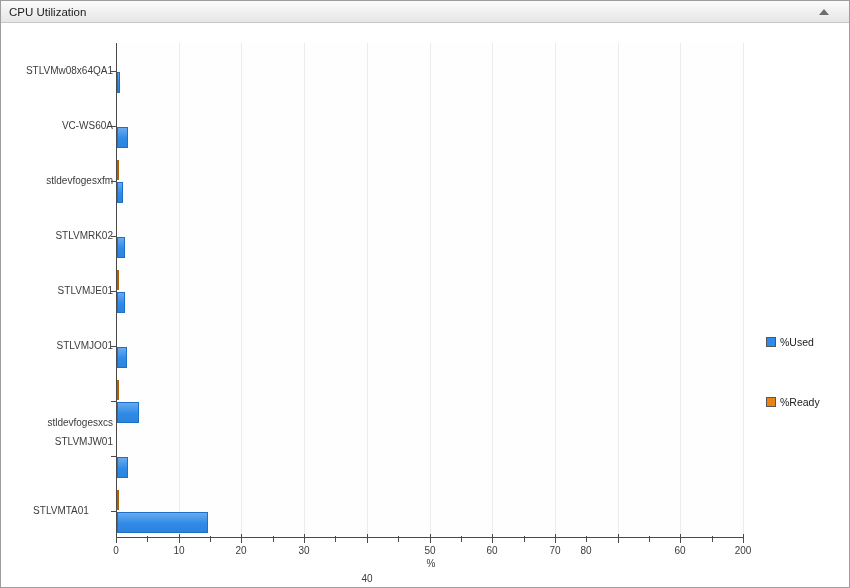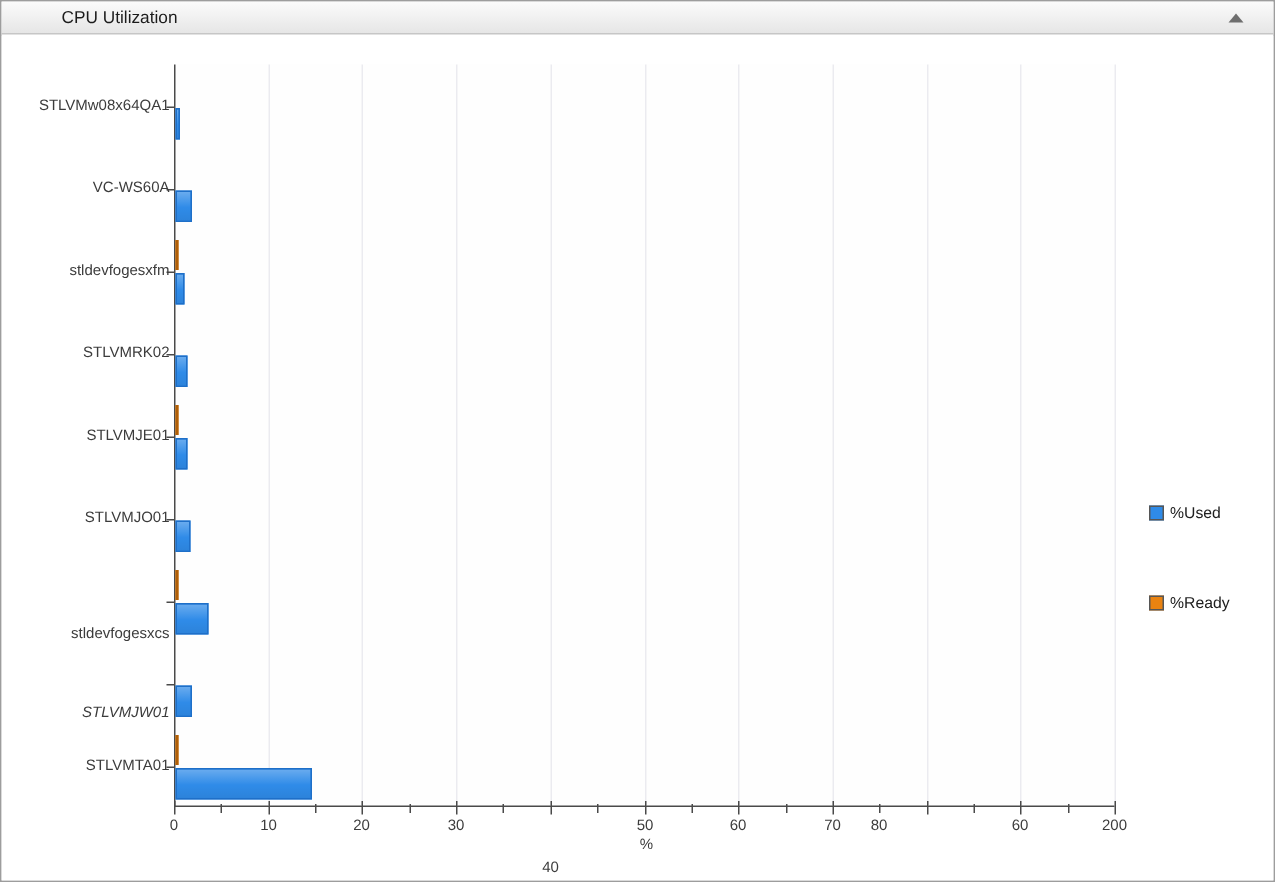--- a/index.html
+++ b/index.html
@@ -7,21 +7,21 @@
   .panel {
     position:absolute; left:0; top:0; width:850px; height:588px;
     border:1px solid #9d9d9d; background:#fff; overflow:hidden;
   }
   .panel-header {
     position:absolute; left:0; top:0; right:0; height:22px;
     background:linear-gradient(#fbfbfb,#e6e6e6);
     border-bottom:1px solid #c6c6c6;
     display:flex; align-items:center; padding:0 8px;
   }
-  .panel-title { font-size:11.5px; color:#1c1c1c;margin-left:32px; }
+  .panel-title { font-size:11.5px; color:#1c1c1c; }
   .collapse-btn {
     position:absolute; right:18px; top:4px; width:14px; height:14px;
     display:flex; align-items:center; justify-content:center; cursor:pointer;
   }
   .tri-up {
     width:0; height:0;
     border-left:5px solid transparent; border-right:5px solid transparent;
     border-bottom:6px solid #6e6e6e;
   }
   .chart { position:absolute; left:0; top:23px; right:0; bottom:0; background:#fff; }
@@ -100,23 +100,23 @@
         <div class="ylabel" style="top: 151px;">stldevfogesxfm</div>
         <div class="ytick" style="left: 110px; top: 212px;"></div>
         <div class="ylabel" style="top: 206px;">STLVMRK02</div>
         <div class="ytick" style="left: 110px; top: 267px;"></div>
         <div class="ylabel" style="top: 261px;">STLVMJE01</div>
         <div class="ytick" style="left: 110px; top: 322px;"></div>
         <div class="ylabel" style="top: 316px;">STLVMJO01</div>
         <div class="ytick" style="left: 110px; top: 377px;"></div>
         <div class="ylabel" style="top: 393px;">stldevfogesxcs</div>
         <div class="ytick" style="left: 110px; top: 432px;"></div>
-        <div class="ylabel" style="top: 446px; font-style: italic;">STLVMJW01</div>
+        <div class="ylabel" style="top: 412px;">STLVMJW01</div>
         <div class="ytick" style="left: 110px; top: 487px;"></div>
-        <div class="ylabel" style="top: 481px;">STLVMTA01</div>
+        <div class="ylabel" style="top: 481px; text-align: center;">STLVMTA01</div>
         <div class="xtick" style="left: 115px; top: 510px; height: 9px;"></div>
         <div class="xlabel" style="left: 98px; top: 521px;">0</div>
         <div class="xtick" style="left: 178px; top: 510px; height: 9px;"></div>
         <div class="xlabel" style="left: 161px; top: 521px;">10</div>
         <div class="xtick" style="left: 240px; top: 510px; height: 9px;"></div>
         <div class="xlabel" style="left: 223px; top: 521px;">20</div>
         <div class="xtick" style="left: 303px; top: 510px; height: 9px;"></div>
         <div class="xlabel" style="left: 286px; top: 521px;">30</div>
         <div class="xtick" style="left: 366px; top: 510px; height: 9px;"></div>
         <div class="xlabel" style="left: 349px; top: 549px;">40</div>

